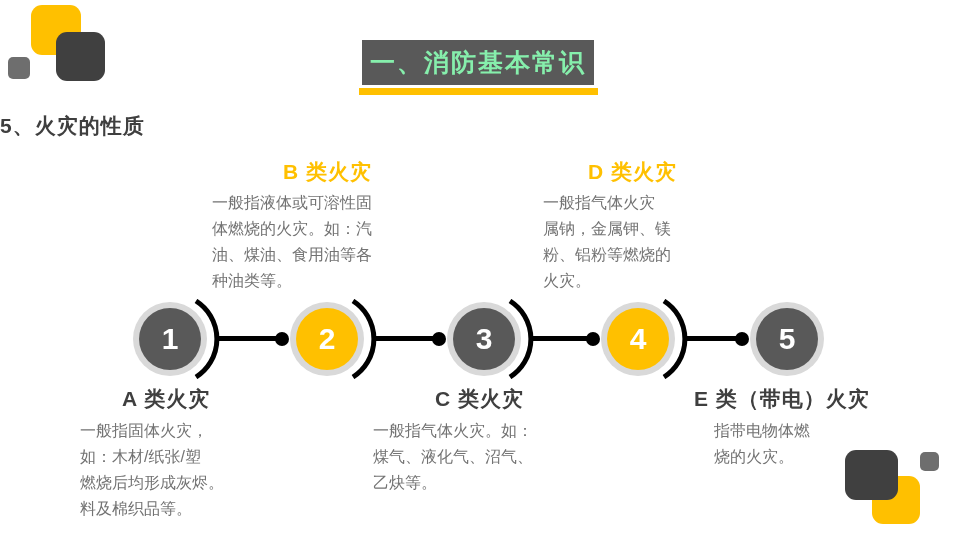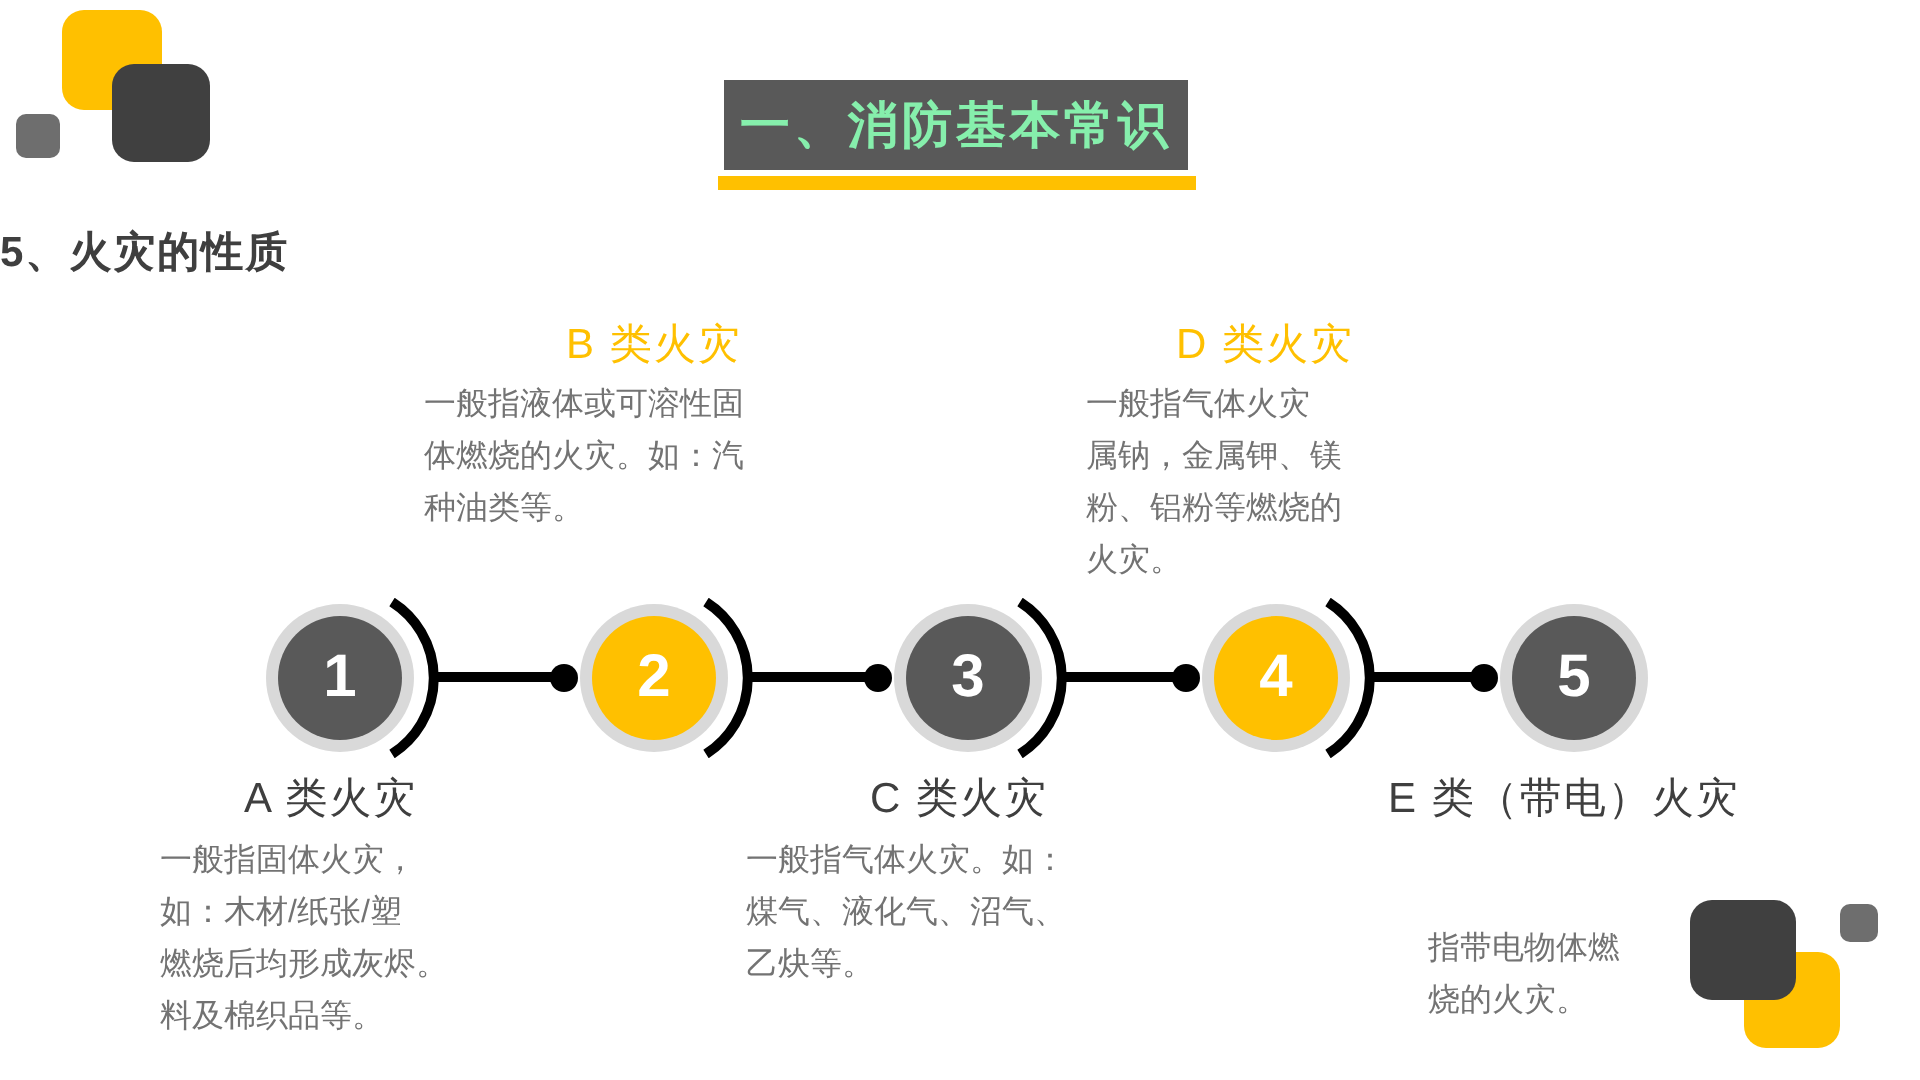--- a/index.html
+++ b/index.html
@@ -25,21 +25,21 @@
   }
   .title-underline {
     position: absolute; left: 359px; top: 88px; width: 239px; height: 7px;
     background: #FFC000;
   }
   .subtitle {
     position: absolute; left: 0; top: 112px; width: 960px; 
     color: #3F3F3F; font-size: 21px; font-weight: bold; letter-spacing: 1px;
   }
 
-  .class-label { position: absolute; font-size: 21px; font-weight: normal; color: #3F3F3F; letter-spacing: 1px; white-space: nowrap; }
+  .class-label { position: absolute; font-size: 21px; font-weight: bold; color: #3F3F3F; letter-spacing: 1px; white-space: nowrap; }
   .class-label.yellow { color: #FFC000; }
   .desc { position: absolute; font-size: 16px; color: #737373; line-height: 26px; white-space: nowrap; }
 
   .circle-ring {
     position: absolute; width: 74px; height: 74px; border-radius: 50%;
     background: #D9D9D9; top: 302px;
   }
   .circle-inner {
     position: absolute; left: 6px; top: 6px; width: 62px; height: 62px; border-radius: 50%;
     display: flex; align-items: center; justify-content: center;
@@ -65,20 +65,21 @@
   <div class="deco sq-small deco br-small"></div>
 
   <div class="title-banner">一、消防基本常识</div>
   <div class="title-underline"></div>
   <div class="subtitle">5、火灾的性质</div>
 
   <div class="class-label yellow" style="left:283px; top:158px;">B 类火灾</div>
   <div class="desc" style="left:212px; top:190px;">
     <div>一般指液体或可溶性固</div>
     <div>体燃烧的火灾。如：汽</div>
+    <div>油、煤油、食用油等各</div>
     <div>种油类等。</div>
   </div>
 
   <div class="class-label yellow" style="left:588px; top:158px;">D 类火灾</div>
   <div class="desc" style="left:543px; top:190px;">
     <div>一般指气体火灾</div>
     <div>属钠，金属钾、镁</div>
     <div>粉、铝粉等燃烧的</div>
     <div>火灾。</div>
   </div>
@@ -132,18 +133,18 @@
   </div>
 
   <div class="class-label" style="left:435px; top:385px;">C 类火灾</div>
   <div class="desc" style="left:373px; top:418px;">
     <div>一般指气体火灾。如：</div>
     <div>煤气、液化气、沼气、</div>
     <div>乙炔等。</div>
   </div>
 
   <div class="class-label" style="left:694px; top:385px;">E 类（带电）火灾</div>
-  <div class="desc" style="left:714px; top:418px;margin-top:44px;">
+  <div class="desc" style="left:714px; top:418px;">
     <div>指带电物体燃</div>
     <div>烧的火灾。</div>
   </div>
 
 </div>
 
 </body></html>

